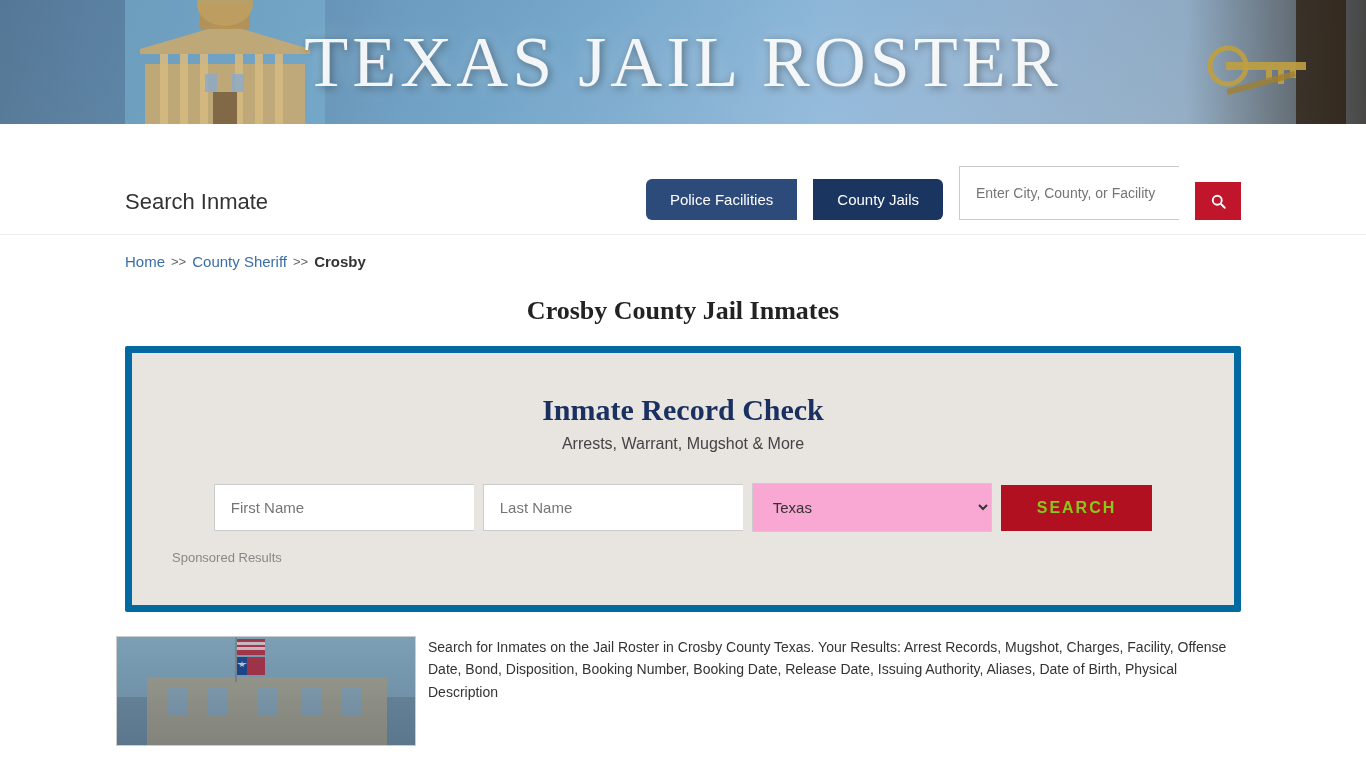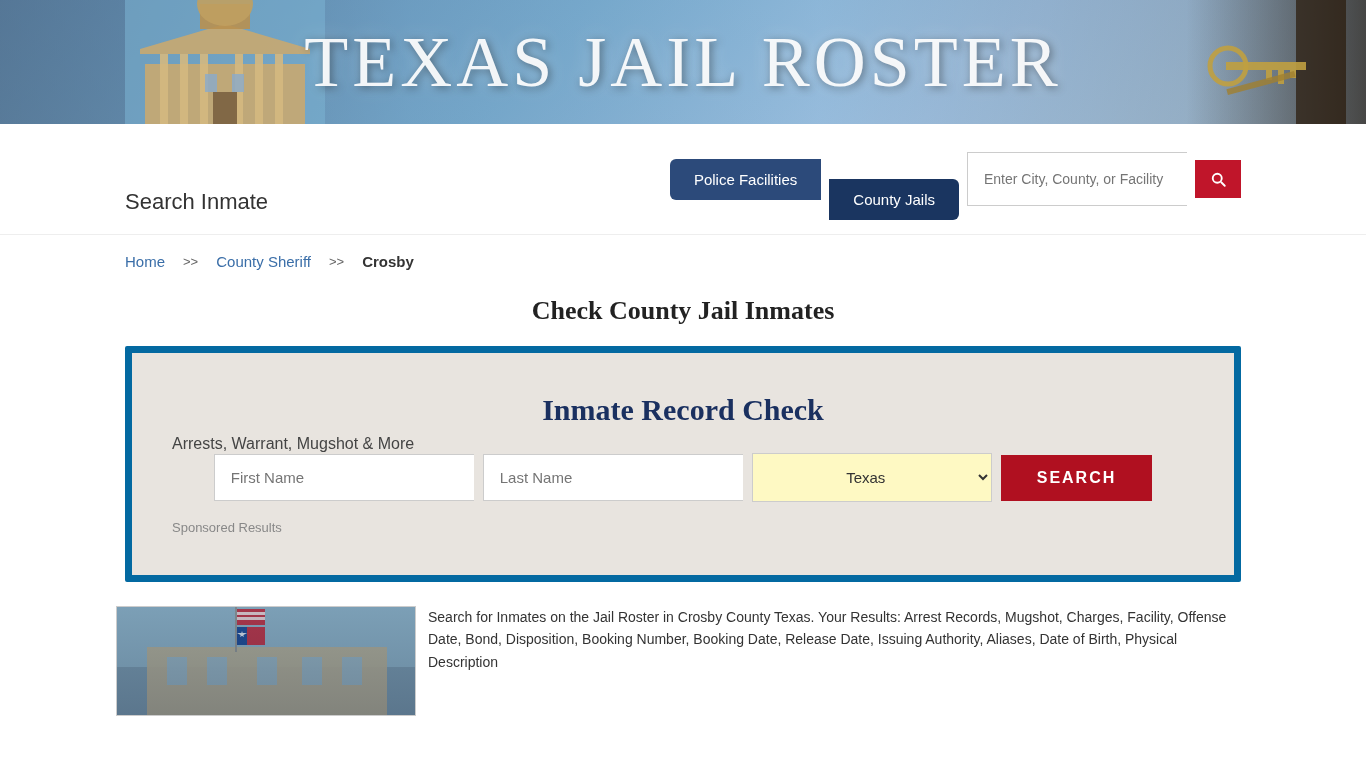--- a/index.html
+++ b/index.html
@@ -64,22 +64,22 @@
       border-bottom: 1px solid #eee;
     }
     .nav-left {
       font-size: 22px;
       color: #333;
       font-family: Arial, sans-serif;
       margin-top: 46px;
     }
     .nav-right {
       display: flex;
-      align-items: center;
-      gap: 8px;
+      align-items: flex-end;
+      gap: 16px;
     }
     .nav-btn {
       padding: 12px 24px;
       font-size: 15px;
       font-family: Arial, sans-serif;
       border: none;
       cursor: pointer;
       font-weight: 500;
     }
     .nav-btn-police {
@@ -118,21 +118,21 @@
       fill: white;
     }
 
     
     .breadcrumb {
       padding: 18px 125px 10px;
       font-family: Arial, sans-serif;
       font-size: 15px;
       display: flex;
       align-items: center;
-      gap: 18px;
+      gap: 6px;
     }
     .breadcrumb-link {
       color: #3a6ea8;
       text-decoration: none;
       cursor: pointer;
     }
     .breadcrumb-sep {
       color: #666;
       font-size: 13px;
     }
@@ -161,24 +161,25 @@
     }
     .record-check-title {
       text-align: center;
       font-size: 30px;
       font-family: Georgia, serif;
       color: #1a3060;
       font-weight: bold;
       margin-bottom: 8px;
     }
     .record-check-subtitle {
-      text-align: left;
+      text-align: center;
       font-size: 16px;
       font-family: Arial, sans-serif;
       color: #444;
+      margin-bottom: 30px;
     }
     .record-check-form {
       display: flex;
       gap: 9px;
       align-items: center;
       justify-content: center;
     }
     .form-input {
       padding: 14px 16px;
       font-size: 15px;
@@ -194,31 +195,30 @@
     }
     .form-input-last {
       width: 260px;
       border-right: none;
     }
     .form-select {
       padding: 14px 16px;
       font-size: 15px;
       font-family: Arial, sans-serif;
       border: 1px solid #ccc;
-      background: #fef9c3;
+      background: #f9a8d4;
       outline: none;
       width: 240px;
       color: #333;
       cursor: pointer;
       appearance: auto;
-      text-align: center;
     }
     .form-search-btn {
       background: #b01020;
-      color: #ffffff;
+      color: #84cc16;
       border: none;
       padding: 14px 36px;
       font-size: 16px;
       font-family: Arial, sans-serif;
       font-weight: bold;
       letter-spacing: 2px;
       cursor: pointer;
       text-transform: uppercase;
     }
     .sponsored-text {
@@ -334,21 +334,21 @@
 </div>
 
 <div class="breadcrumb">
   <a class="breadcrumb-link">Home</a>
   <span class="breadcrumb-sep">&gt;&gt;</span>
   <a class="breadcrumb-link">County Sheriff</a>
   <span class="breadcrumb-sep">&gt;&gt;</span>
   <span class="breadcrumb-current">Crosby</span>
 </div>
 
-<h1 class="page-title">Check County Jail Inmates</h1>
+<h1 class="page-title">Crosby County Jail Inmates</h1>
 
 <div class="record-check-container">
   <div class="record-check-title">Inmate Record Check</div>
   <div class="record-check-subtitle">Arrests, Warrant, Mugshot &amp; More</div>
   <div class="record-check-form">
     <input class="form-input form-input-first" type="text" placeholder="First Name" style="">
     <input class="form-input form-input-last" type="text" placeholder="Last Name" style="">
     <select class="form-select">
     <option value="Alabama">Alabama</option><option value="Alaska">Alaska</option><option value="Arizona">Arizona</option><option value="Arkansas">Arkansas</option><option value="California">California</option><option value="Colorado">Colorado</option><option value="Connecticut">Connecticut</option><option value="Delaware">Delaware</option><option value="Florida">Florida</option><option value="Georgia">Georgia</option><option value="Hawaii">Hawaii</option><option value="Idaho">Idaho</option><option value="Illinois">Illinois</option><option value="Indiana">Indiana</option><option value="Iowa">Iowa</option><option value="Kansas">Kansas</option><option value="Kentucky">Kentucky</option><option value="Louisiana">Louisiana</option><option value="Maine">Maine</option><option value="Maryland">Maryland</option><option value="Massachusetts">Massachusetts</option><option value="Michigan">Michigan</option><option value="Minnesota">Minnesota</option><option value="Mississippi">Mississippi</option><option value="Missouri">Missouri</option><option value="Montana">Montana</option><option value="Nebraska">Nebraska</option><option value="Nevada">Nevada</option><option value="New Hampshire">New Hampshire</option><option value="New Jersey">New Jersey</option><option value="New Mexico">New Mexico</option><option value="New York">New York</option><option value="North Carolina">North Carolina</option><option value="North Dakota">North Dakota</option><option value="Ohio">Ohio</option><option value="Oklahoma">Oklahoma</option><option value="Oregon">Oregon</option><option value="Pennsylvania">Pennsylvania</option><option value="Rhode Island">Rhode Island</option><option value="South Carolina">South Carolina</option><option value="South Dakota">South Dakota</option><option value="Tennessee">Tennessee</option><option value="Texas" selected="">Texas</option><option value="Utah">Utah</option><option value="Vermont">Vermont</option><option value="Virginia">Virginia</option><option value="Washington">Washington</option><option value="West Virginia">West Virginia</option><option value="Wisconsin">Wisconsin</option><option value="Wyoming">Wyoming</option></select>
     <button class="form-search-btn">SEARCH</button>

